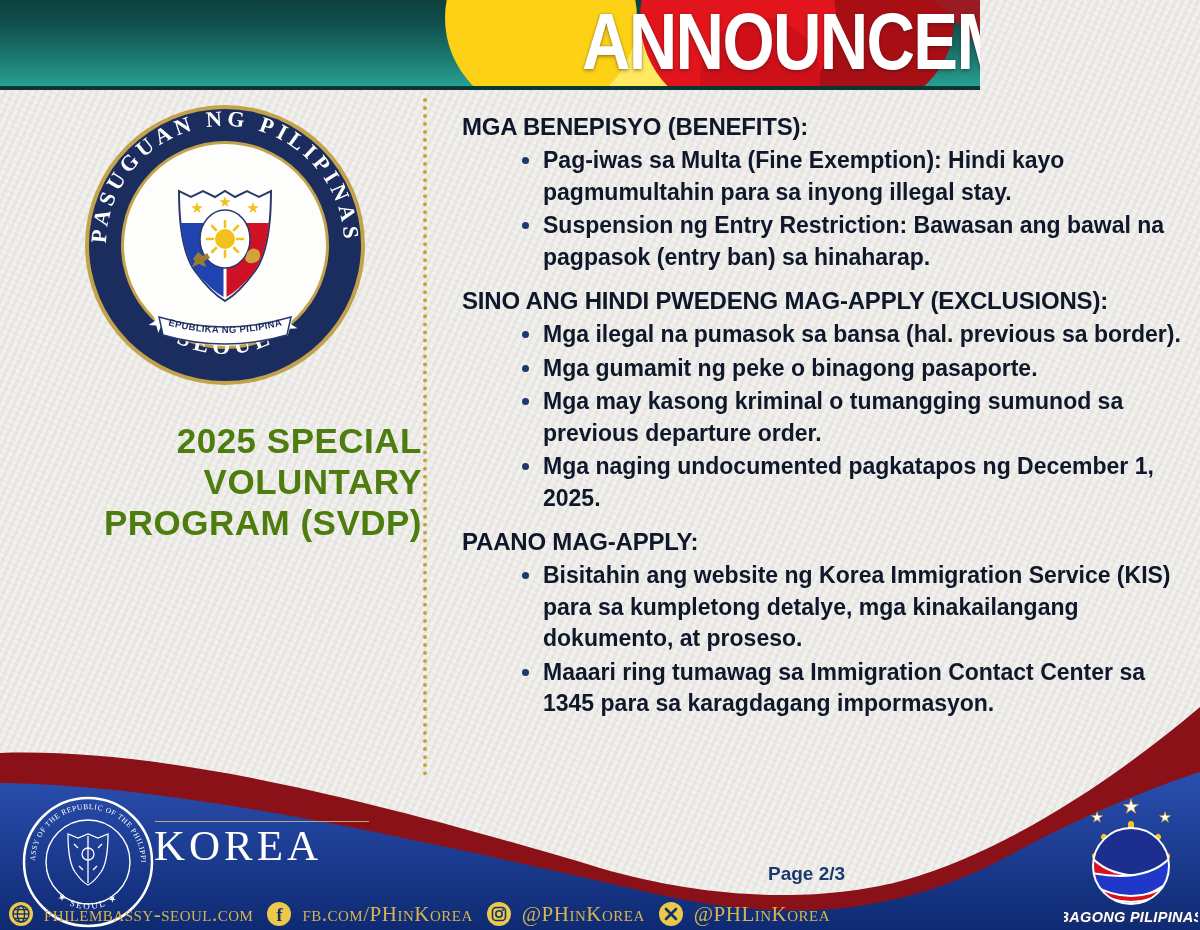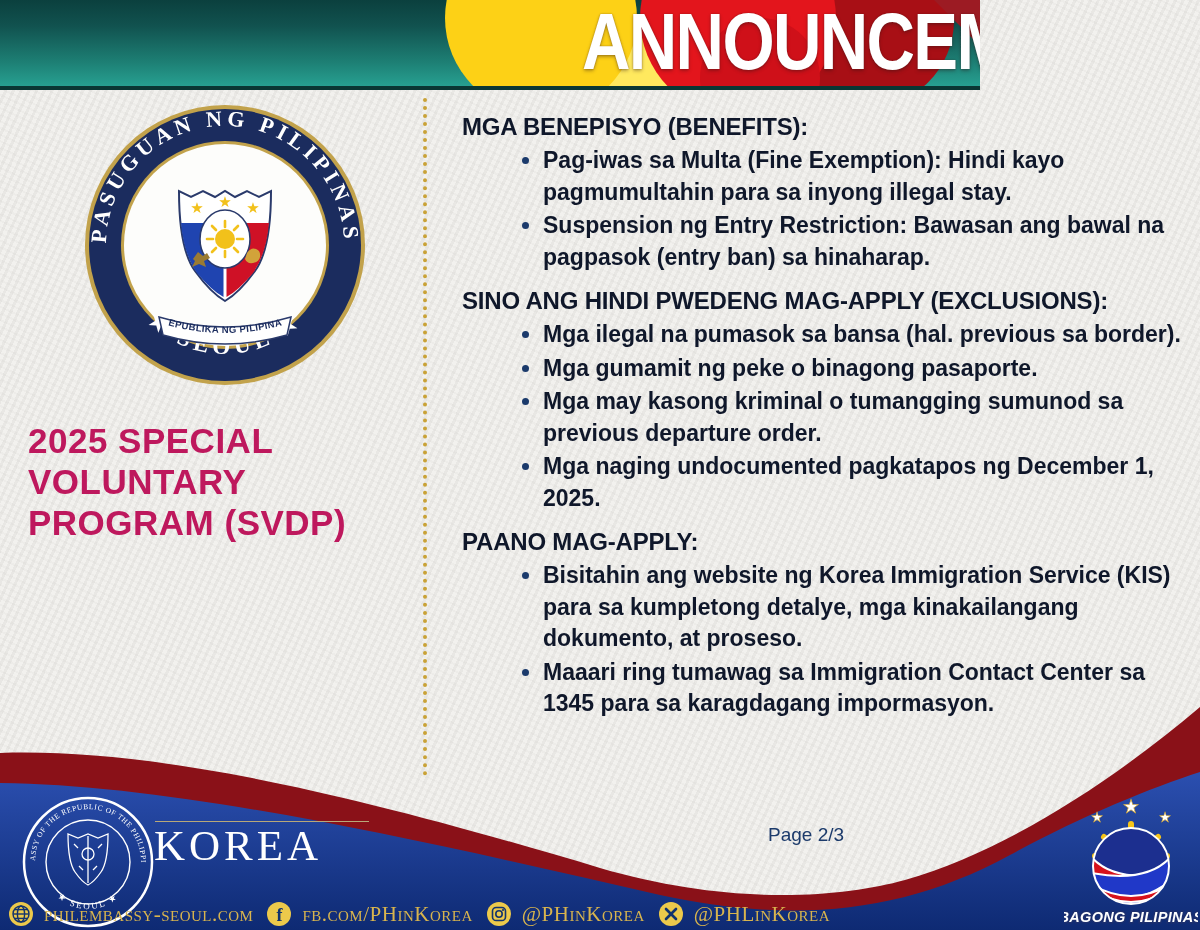--- a/index.html
+++ b/index.html
@@ -31,22 +31,22 @@
     position:absolute;left:582px;top:0;margin:0;white-space:nowrap;
     font-size:79px;line-height:84px;font-weight:800;color:#ffffff;
     letter-spacing:-2px;transform:scaleX(.85);transform-origin:left center;
     text-shadow:0 2px 4px rgba(45,20,20,.35),0 0 2px rgba(70,30,30,.45);
   }
   
   .divider{position:absolute;left:423px;top:98px;height:678px;width:0;border-left:4px dotted #c9a237;}
   
   .seal-svg{position:absolute;left:83px;top:103px;}
   .program-title{
-    position:absolute;left:28px;top:420px;width:394px;margin:0;text-align:left;
-    color:#be185d;font-weight:800;font-size:35px;line-height:41px;letter-spacing:.5px;
+    position:absolute;left:28px;top:420px;width:394px;margin:0;text-align:right;
+    color:#4d7c0f;font-weight:800;font-size:35px;line-height:41px;letter-spacing:.5px;
   }
   .program-title span{display:block;}
   
   .content{position:absolute;left:460px;top:112px;width:742px;color:#0f172a;}
   .content h3{margin:0 0 3px 2px;font-size:24px;line-height:30px;font-weight:800;letter-spacing:-.2px;}
   .content ul{margin:0 0 13px 0;padding-left:43px;}
   .content li{font-size:23px;line-height:31.5px;font-weight:700;margin-bottom:2px;margin-left:40px;}
   .content li::marker{color:#1b3a6b;}
   
   .wave{position:absolute;left:0;top:690px;width:1200px;height:240px;}
@@ -61,21 +61,21 @@
   .wordmark .line2{
     font-family:"Liberation Serif",serif;font-size:43px;line-height:45px;
     color:#ffffff;letter-spacing:4px;
   }
   .social-bar{position:absolute;left:8px;bottom:3px;display:flex;align-items:center;gap:13px;}
   .social-item{display:flex;align-items:center;gap:10px;text-decoration:none;}
   .social-item .label{
     font-family:"Liberation Serif",serif;font-variant:small-caps;
     font-size:21px;color:#d8b44e;letter-spacing:.5px;white-space:nowrap;
   }
-  .page-indicator{position:absolute;left:768px;top:824px;font-size:19px;font-weight:400;color:#1b3a6b;}
+  .page-indicator{position:absolute;left:768px;top:863px;font-size:19px;font-weight:700;color:#1b3a6b;}
   .bagong{position:absolute;left:1064px;top:790px;}
 </style>
 </head>
 <body>
 
 <header class="banner">
   <div class="shape sh-yellow-light"></div>
   <div class="shape sh-yellow"></div>
   <div class="shape sh-red-dark"></div>
   <div class="shape sh-red"></div>

